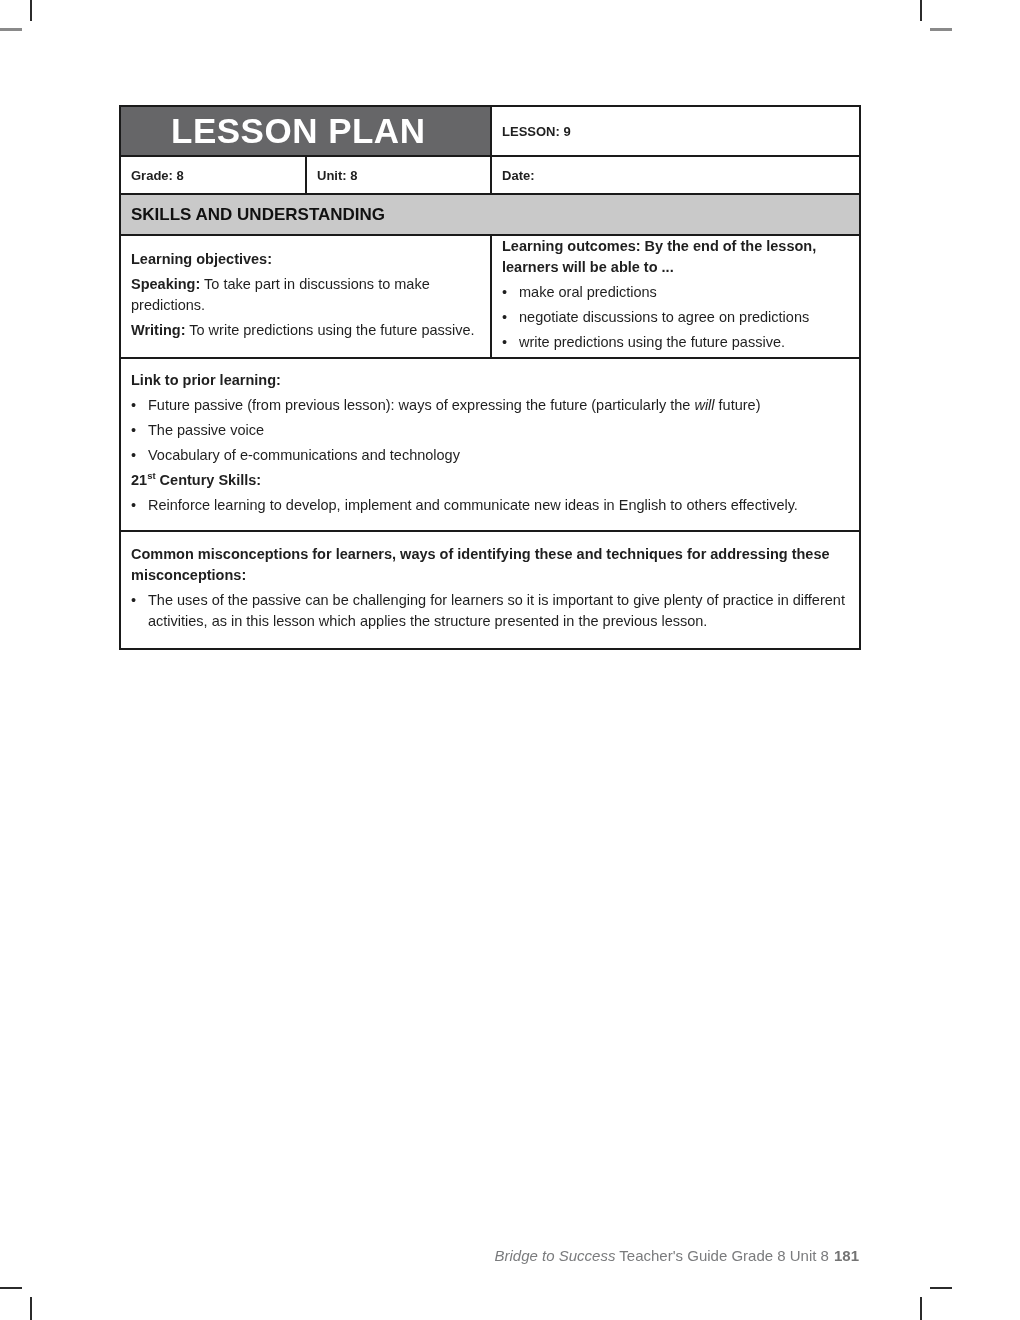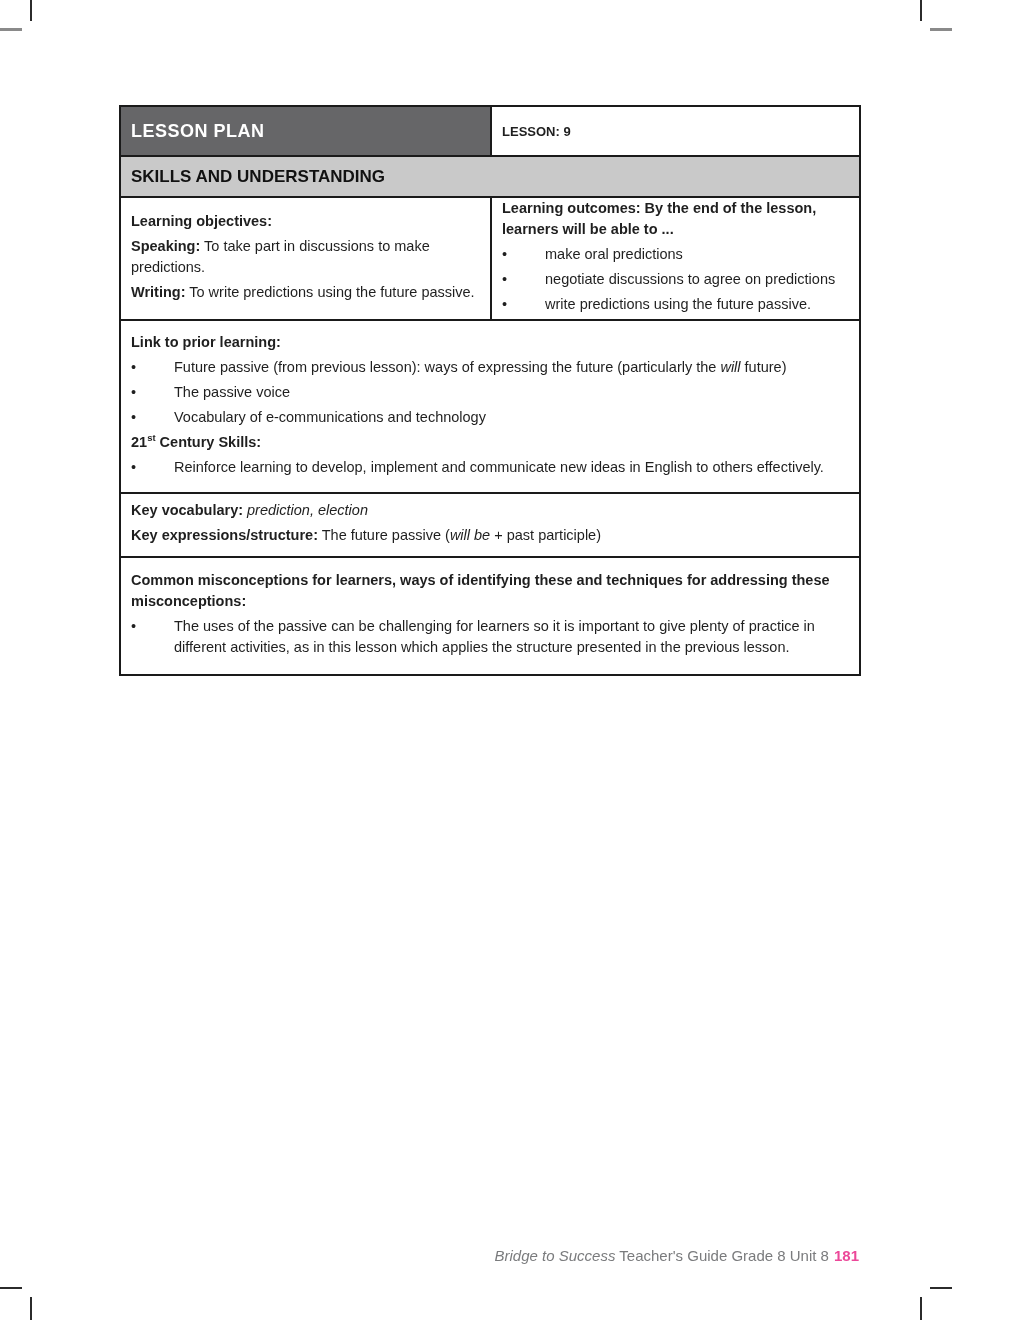--- a/index.html
+++ b/index.html
@@ -38,23 +38,24 @@
     border: 2px solid #1a1a1a;
     vertical-align: middle;
     padding: 0 10px;
   }
 
   .dark-cell {
     background: #666668;
     color: #ffffff;
   }
   .dark-cell .big-title {
-    font-size: 18px;
+    font-size: 35px;
     font-weight: bold;
     letter-spacing: 0.5px;
+    margin-left: 40px;
   }
   .label-cell {
     font-size: 13px;
     font-weight: bold;
   }
   .band-cell {
     background: #c9c9c9;
     font-size: 17px;
     font-weight: bold;
     color: #111111;
@@ -66,21 +67,20 @@
     font-size: 14.5px;
     line-height: 21px;
   }
   .body-cell p { margin: 0 0 4px 0; }
   .body-cell b.run { font-weight: bold; }
   .body-cell i.run { font-style: italic; text-align: center; }
 
   .bullet {
     display: flex;
     margin: 0 0 4px 0;
-    gap: 26px;
   }
   .bullet .dot {
     flex: none;
     width: 17px;
   }
   .bullet .dot::before { content: "\2022"; }
   .bullet .bt { flex: 1; }
 
   sup.sup {
     font-size: 9.5px;
@@ -91,21 +91,21 @@
 
   .footer {
     position: absolute;
     top: 1230px;
     right: 161px;
     font-size: 15px;
     color: #7a7b7d;
     white-space: pre;
   }
   .footer .series { font-style: italic; }
-  .footer .pagenum { font-weight: bold; color: #ec4899; margin-left: 5px; }
+  .footer .pagenum { font-weight: bold; color: #737373; margin-left: 5px; }
 </style>
 </head>
 <body>
 
 <div class="page">
 
   <div class="crop tl-v"></div>
   <div class="crop gray tl-h"></div>
   <div class="crop tr-v"></div>
   <div class="crop gray tr-h"></div>
@@ -123,20 +123,25 @@
 
     <tbody>
         <tr style="height:50px">
       <td colspan="2" class="dark-cell">
         <span class="big-title">LESSON PLAN</span>
       </td>
       <td class="label-cell">LESSON: 9</td>
     </tr>
 
 
+    <tr style="height:38px">
+      <td class="label-cell">Grade: 8</td>
+      <td class="label-cell">Unit: 8</td>
+      <td class="label-cell">Date:</td>
+    </tr>
 
     <tr style="height:41px">
       <td colspan="3" class="band-cell">SKILLS AND UNDERSTANDING</td>
     </tr>
 
     <tr style="height:94px">
       <td colspan="2" class="body-cell">
         <p><b class="run">Learning objectives:</b></p>
         <p><b class="run">Speaking:</b><span> To take part in discussions to make predictions.</span></p>
         <p><b class="run">Writing:</b><span> To write predictions using the future passive.</span></p>
@@ -174,26 +179,20 @@
               <span class="bt">Vocabulary of e-communications and technology</span>
             </div>
         <p><b class="run"><span>21</span><sup class="sup">st</sup><span> Century Skills:</span></b></p>
         <div class="bullet">
               <span class="dot"></span>
               <span class="bt">Reinforce learning to develop, implement and communicate new ideas in English to others effectively.</span>
             </div>
       </td>
     </tr>
 
-    <tr style="height:64px">
-      <td colspan="3" class="body-cell">
-        <p><b class="run">Key vocabulary:</b><i class="run"> prediction, election</i></p>
-        <p><b class="run">Key expressions/structure:</b><span> The future passive (</span><i class="run">will be</i><span> + past participle)</span></p>
-      </td>
-    </tr>
 
     <tr style="height:118px">
       <td colspan="3" class="body-cell">
         <p><b class="run">Common misconceptions for learners, ways of identifying these and techniques for addressing these misconceptions:</b></p>
         <div class="bullet">
               <span class="dot"></span>
               <span class="bt">The uses of the passive can be challenging for learners so it is important to give plenty of practice in different activities, as in this lesson which applies the structure presented in the previous lesson.</span>
             </div>
       </td>
     </tr>

